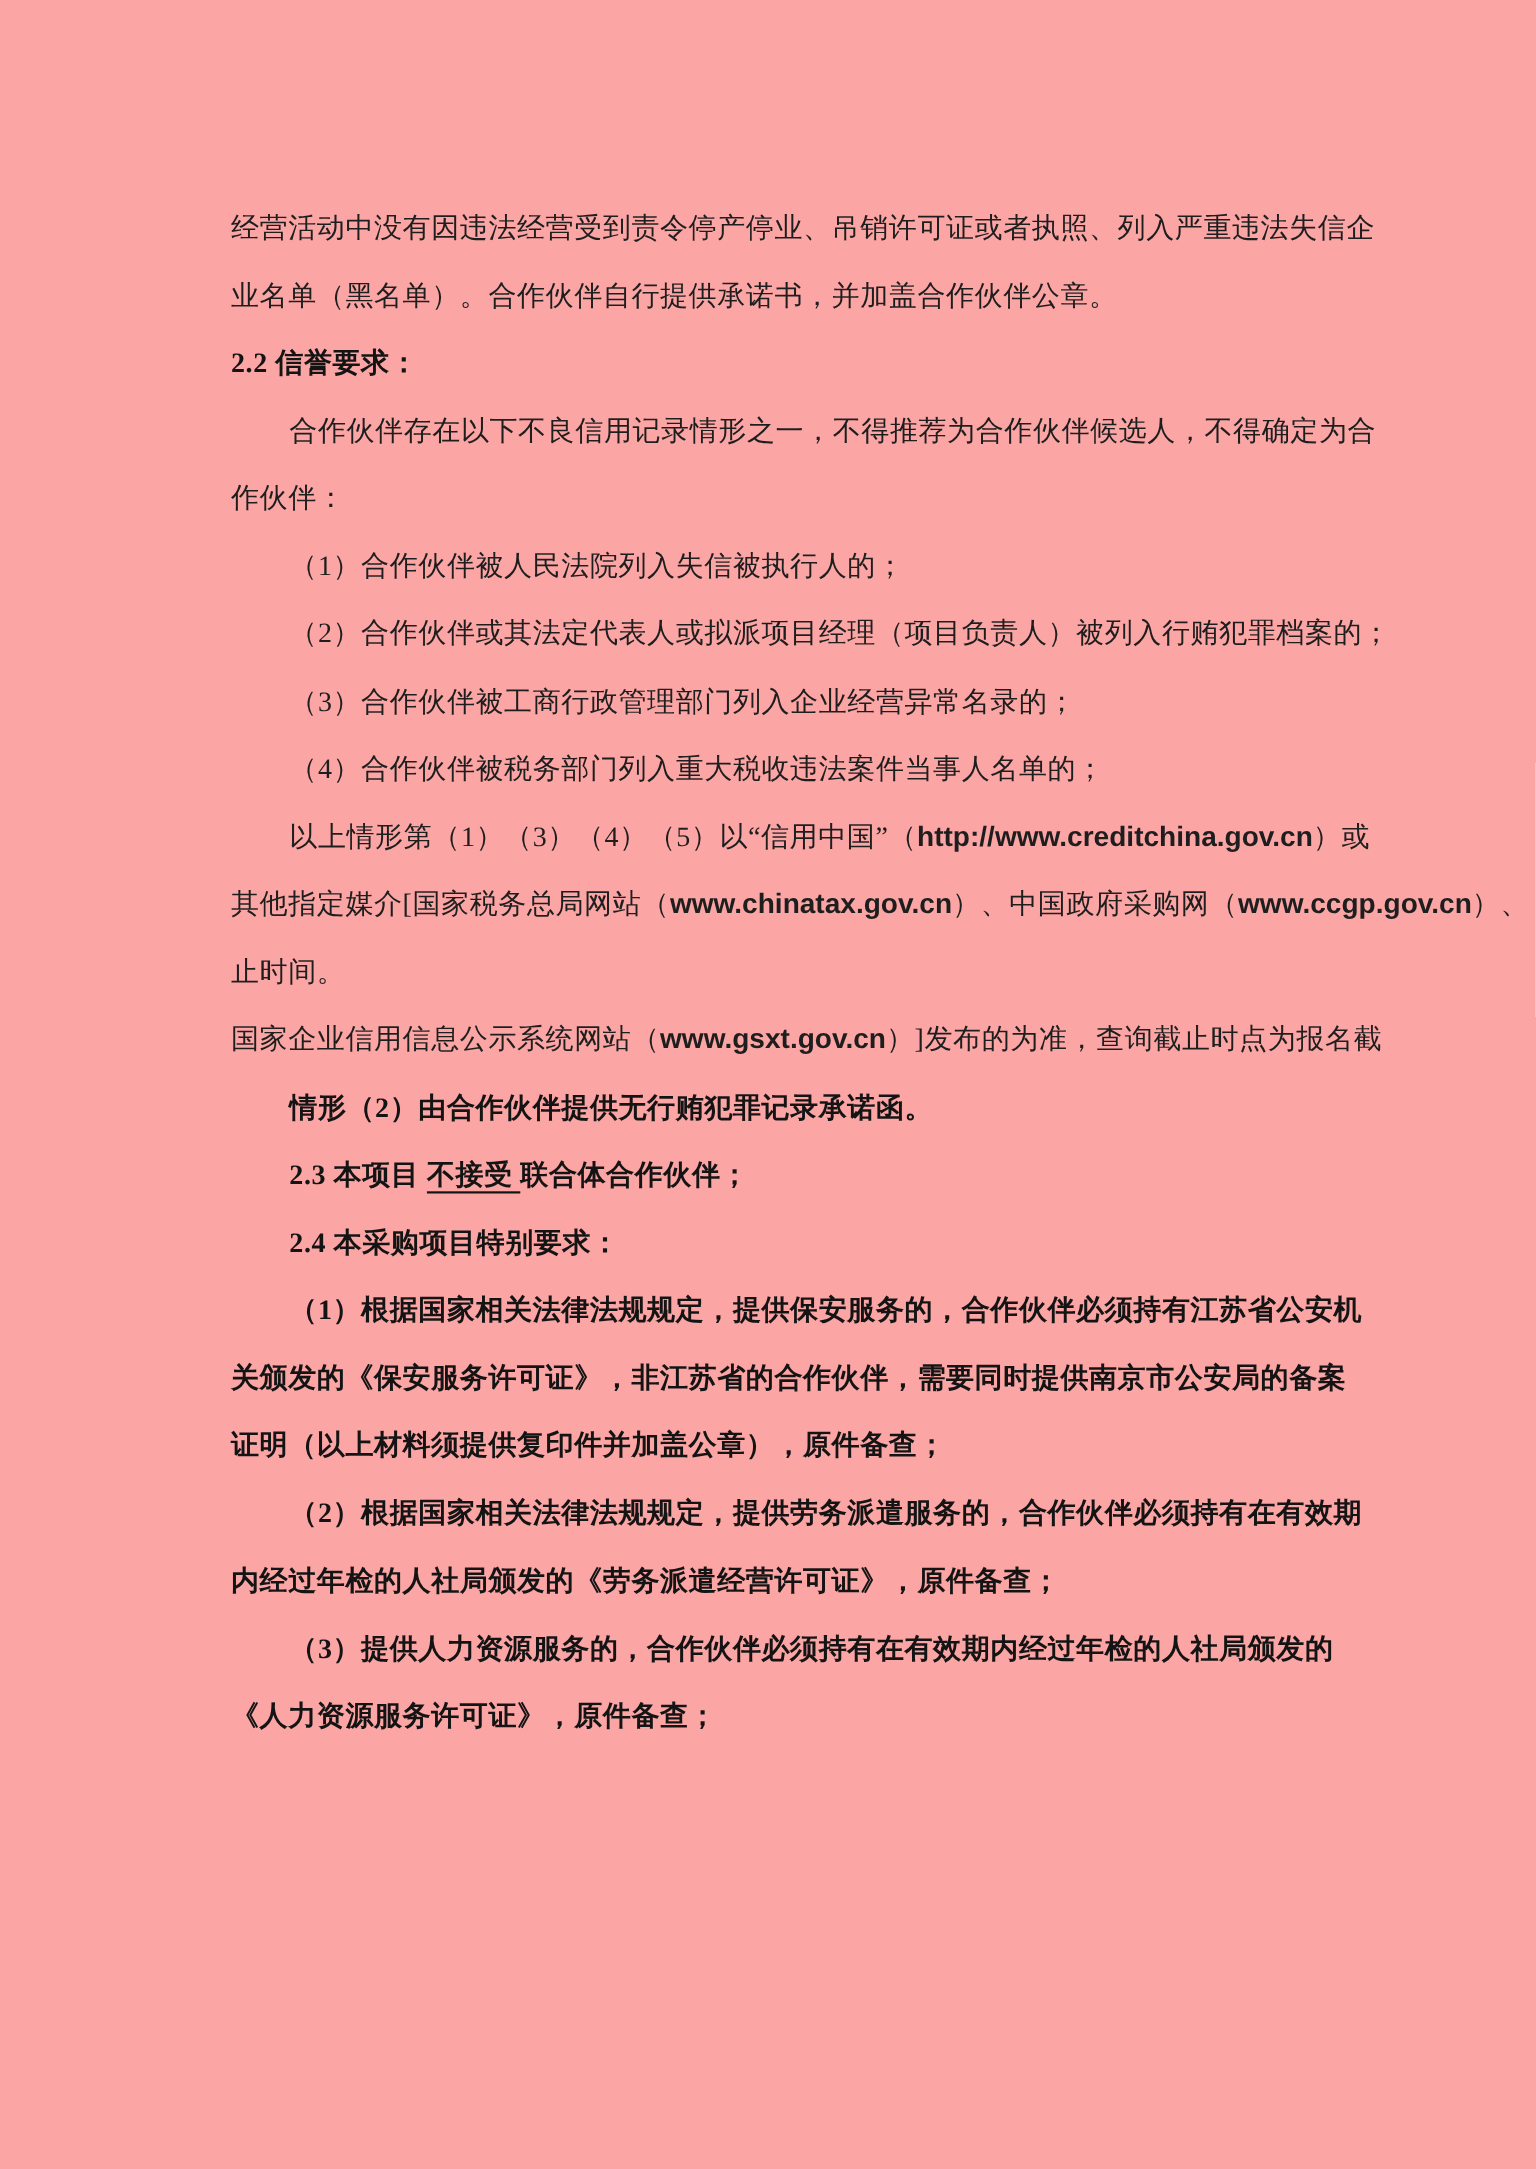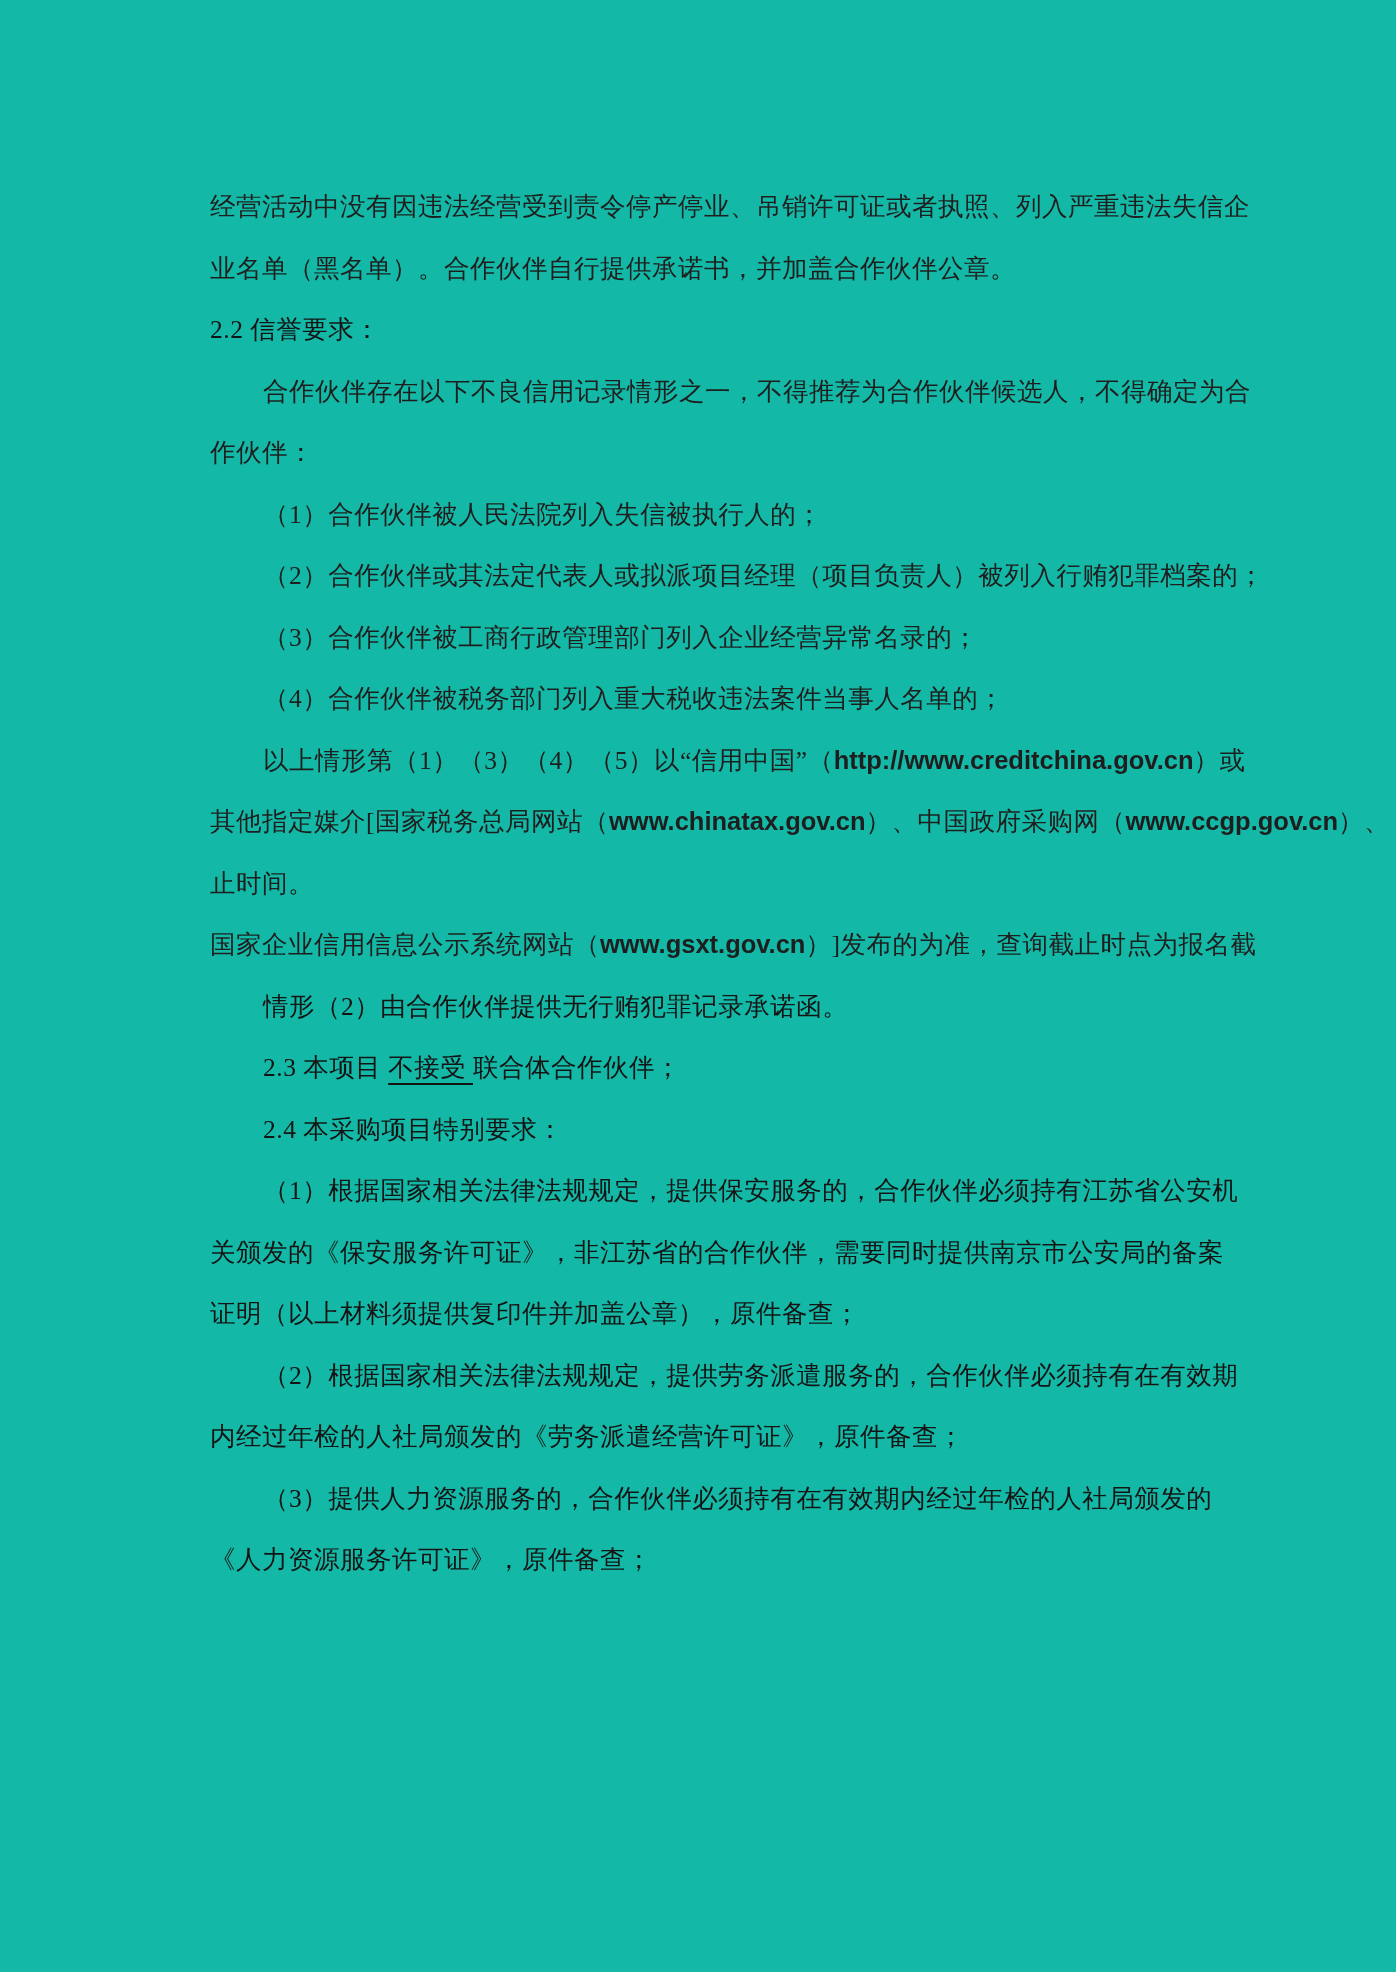--- a/index.html
+++ b/index.html
@@ -5,41 +5,41 @@
   html, body {
     margin: 0;
     padding: 0;
     background: #e8e8e8;
   }
   .page {
     position: relative;
     width: 1396px;
     height: 1972px;
     margin: 0 auto;
-    background: #14b8a6;
+    background: #fca5a5;
     overflow: hidden;
     font-family: "Liberation Serif", "DejaVu Serif", serif;
     color: #1e1e1e;
   }
   .doc {
     position: absolute;
     left: 210px;
     top: 176px;
     width: 1080px;
   }
   .line {
     height: 61.5px;
     line-height: 61.5px;
     font-size: 25.5px;
     letter-spacing: 0.5px;
     white-space: nowrap;
     color: #1e1e1e;
   }
   .line.indent { padding-left: 53px; }
-  .line.bold   { font-weight: 400; color: #141414; }
+  .line.bold   { font-weight: 700; color: #141414; }
   .seg-url {
     font-family: "Liberation Sans", "DejaVu Sans", sans-serif;
     font-weight: 700;
     letter-spacing: 0;
     text-align: right;
   }
   .seg-underline {
     text-decoration: underline;
     text-decoration-thickness: 2px;
     text-underline-offset: 7px;

